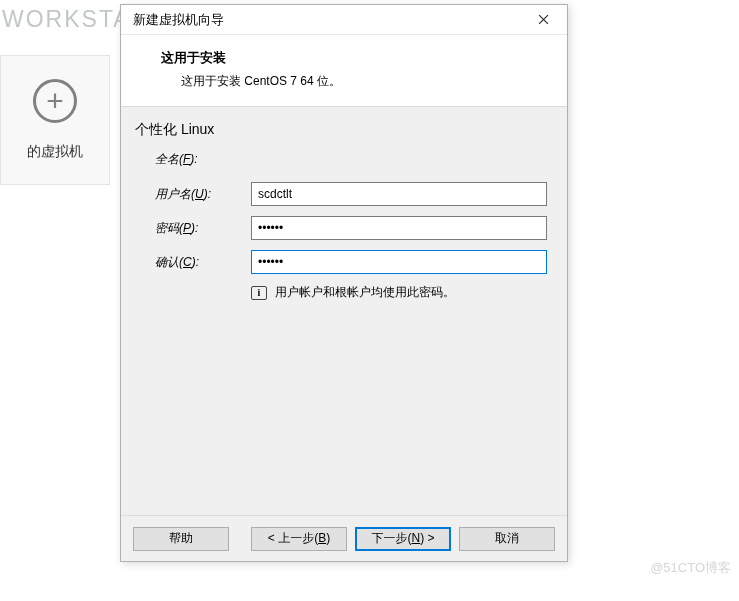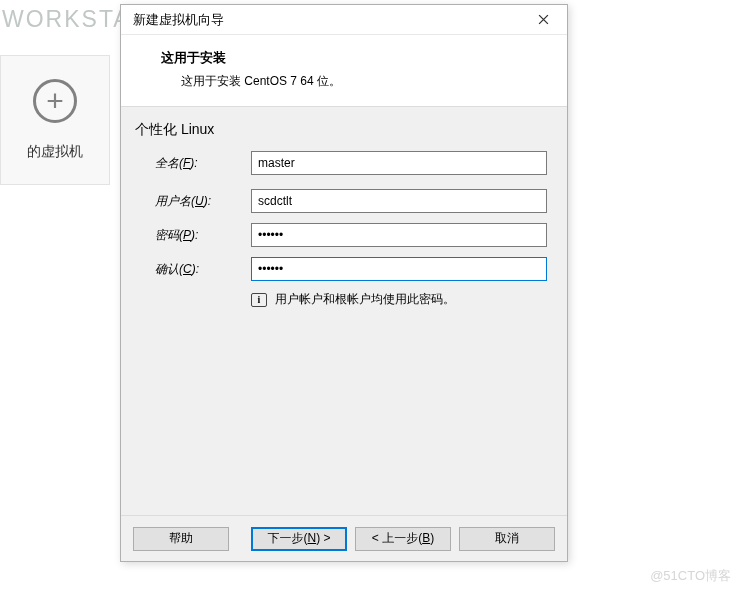--- a/index.html
+++ b/index.html
@@ -136,21 +136,21 @@
       font-size: 12px;
       font-family: inherit;
       cursor: pointer;
       padding: 0 10px;
     }
     .btn.primary { border: 2px solid #0078d7; background:#e1e1e1;}
     .spacer { flex: 1; }
     .watermark {
       position: absolute;
       right: 8px;
-      bottom: 16px;
+      bottom: 24px;
       color: #d6d6d6;
       font-size: 13px;
     }
   </style>
 </head>
 <body>
 
 <div class="bg-brand">
   <span>WORKSTATION</span> <span class="num">1</span>&nbsp;&nbsp;&nbsp;<span>PRO</span>
 </div>
@@ -172,21 +172,20 @@
   <div class="header">
     <div class="header-title">这用于安装</div>
     <div class="header-sub">这用于安装 CentOS 7 64 位。</div>
   </div>
 
   <div class="body">
     <div class="section-label">个性化 Linux</div>
 
     <div class="form-row">
       <span class="form-label"><span>全名(</span><u>F</u><span>):</span></span>
-      <input class="text-input" type="text" value="master" style="">
     </div>
 
     <div class="form-row tight">
       <span class="form-label"><span>用户名(</span><u>U</u><span>):</span></span>
       <input class="text-input" type="text" value="scdctlt" style="">
     </div>
 
     <div class="form-row tight">
       <span class="form-label"><span>密码(</span><u>P</u><span>):</span></span>
       <input class="text-input" type="text" value="••••••" style="">
@@ -199,19 +198,19 @@
 
     <div class="note-row">
       <span class="info-icon">i</span>
       <span>用户帐户和根帐户均使用此密码。</span>
     </div>
   </div>
 
   <div class="footer">
     <button class="btn">帮助</button>
     <div class="spacer"></div>
+    <button class="btn"><span>&lt; 上一步(<u>B</u>)</span></button>
     <button class="btn primary"><span>下一步(<u>N</u>) &gt;</span></button>
-    <button class="btn"><span>&lt; 上一步(<u>B</u>)</span></button>
     <button class="btn">取消</button>
   </div>
 </div>
 
 <div class="watermark">@51CTO博客</div>
 
 </body></html>

